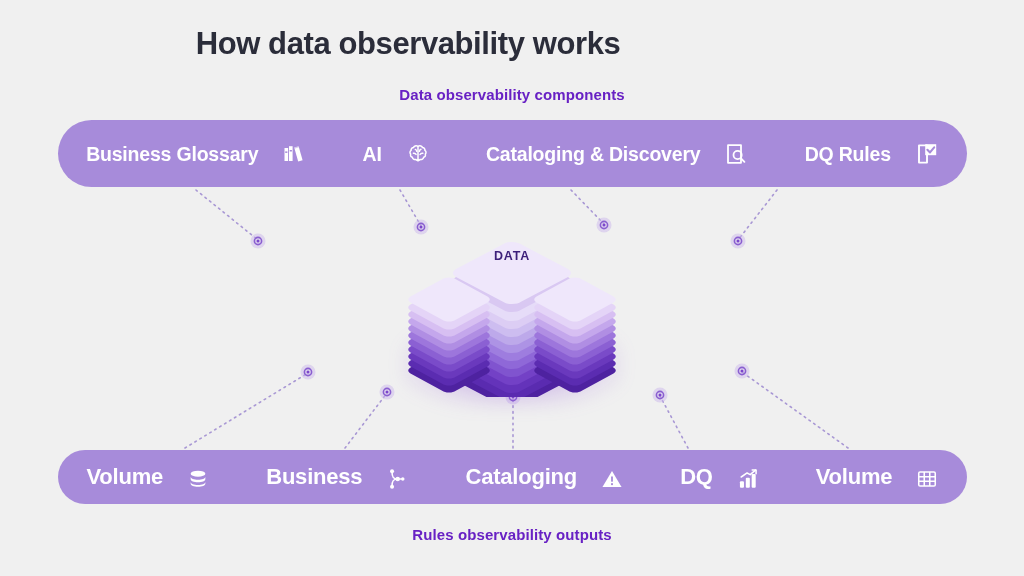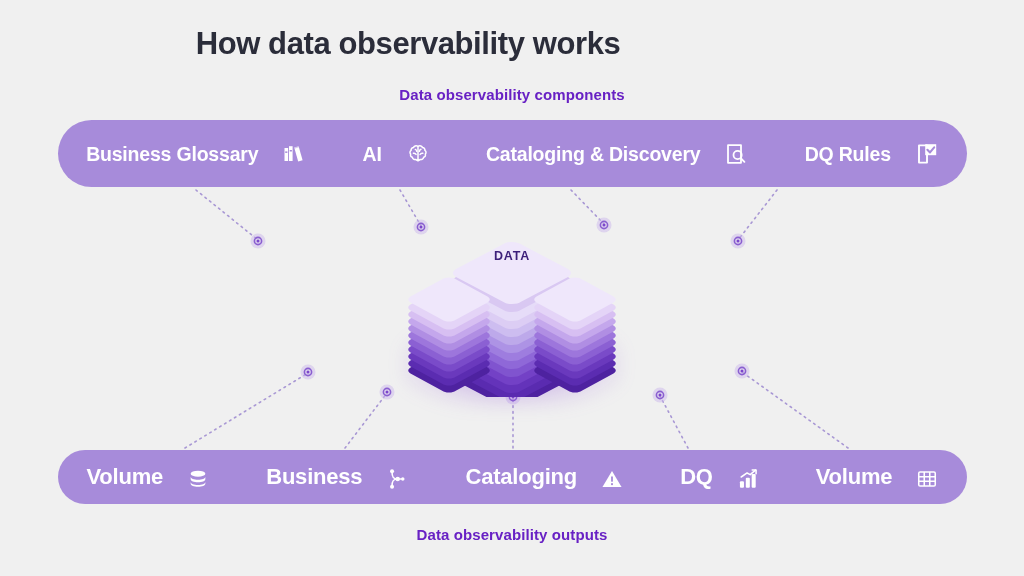--- a/index.html
+++ b/index.html
@@ -396,15 +396,15 @@
           <g fill="none" stroke="#fff" stroke-width="1.7">
             <rect x="3" y="4.4" width="18" height="15.2" rx="1.4"></rect>
             <path d="M3 9.5 H21 M3 14.5 H21 M9 4.4 V19.6 M15 4.4 V19.6"></path>
           </g>
         </svg>
       </span>
     </div>
 
   </div>
 
-  <div class="section-caption caption-bottom">Data observability outputs</div>
+  <div class="section-caption caption-bottom">Rules observability outputs</div>
 
 </div>
 
 </body></html>

